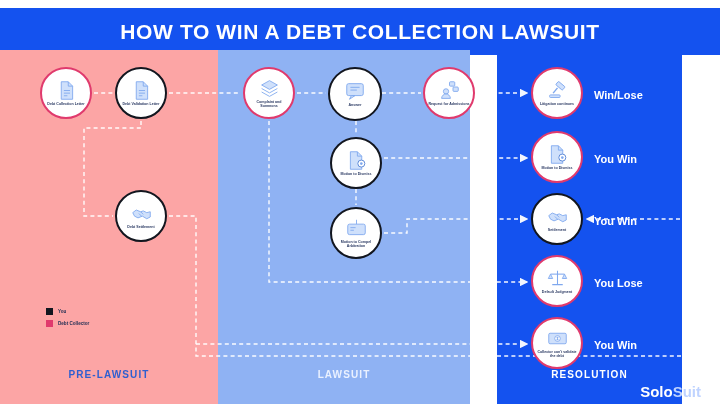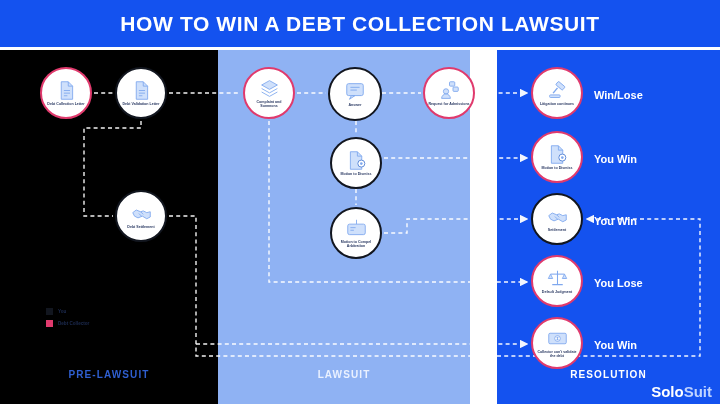--- a/index.html
+++ b/index.html
@@ -12,21 +12,21 @@
     width: 720px;
     height: 404px;
     overflow: hidden;
     font-family: "Liberation Sans", sans-serif;
     background: #ffffff;
   }
 
   
   .header {
     position: absolute;
-    left: 0; top: 0;
+    left: 0; top: 8px;
     width: 720px; height: 47px;
     background: #1452ef;
     display: flex;
     align-items: center;
     justify-content: center;
   }
   .header-title {
     color: #ffffff;
     font-size: 21px;
     font-weight: bold;
@@ -38,23 +38,23 @@
   .panels {
     position: absolute;
     left: 0; top: 50px;
     width: 720px; height: 354px;
   }
   .panel {
     position: absolute;
     top: 0;
     height: 354px;
   }
-  .panel-pre { left: 0; width: 218px; background: #000000; }
+  .panel-pre { left: 0; width: 218px; background: #fca5a5; }
   .panel-law { left: 218px; width: 252px; background: #8fb2f3; }
-  .panel-res { left: 497px; width: 223px; background: #1452ef; }
+  .panel-res { left: 497px; width: 185px; background: #1452ef; }
 
   .panel-label {
     position: absolute;
     bottom: 24px;
     width: 100%;
     text-align: center;
     font-size: 10px;
     font-weight: bold;
     letter-spacing: 1.1px;
   }
@@ -128,21 +128,21 @@
   .legend-text {
     font-size: 4.6px;
     font-weight: bold;
     color: #1d2c52;
     white-space: nowrap;
   }
 
   
   .logo {
     position: absolute;
-    right: 8px;
+    right: 19px;
     bottom: 4px;
     font-size: 15px;
     font-weight: bold;
     white-space: nowrap;
   }
   .logo .solo { color: #ffffff; }
   .logo .suit { color: #bfd3ff; }
 </style>
 </head>
 <body>

